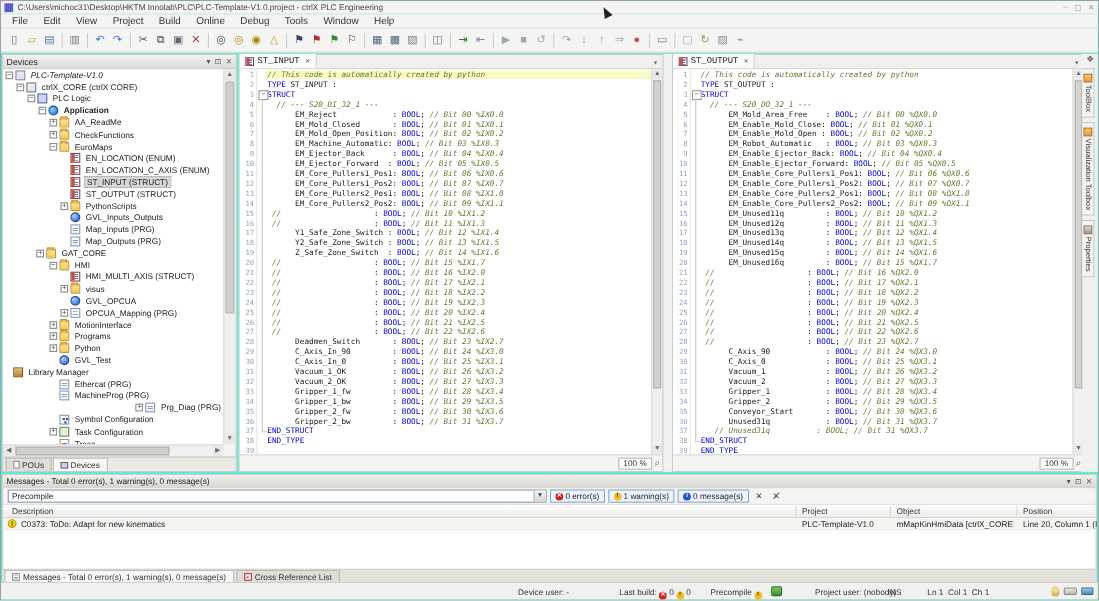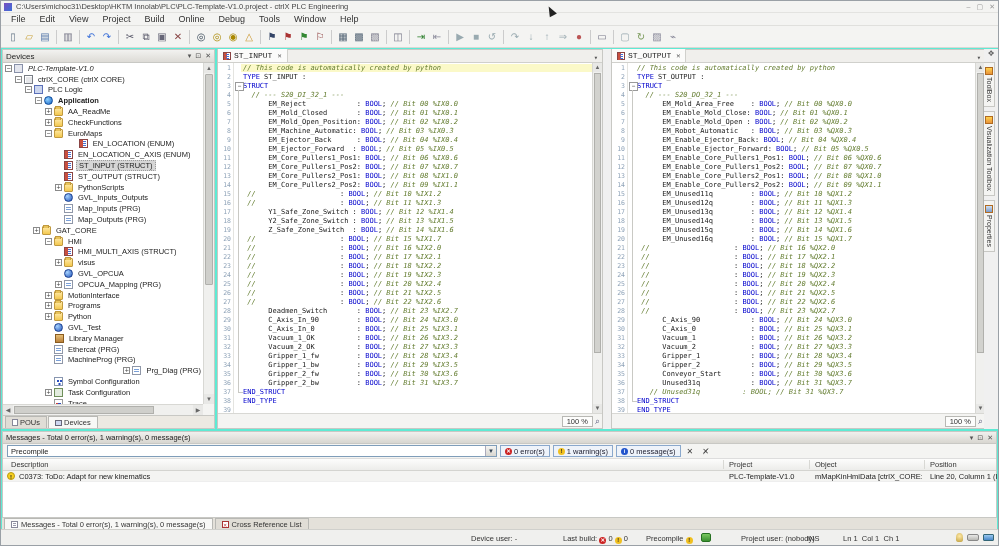--- a/index.html
+++ b/index.html
@@ -264,21 +264,21 @@
         <div class="tree-row" style="padding-left: 42px;">
           <span class="exp">+</span>
           <span class="ic ic-folder"></span>
           <span class="lbl">CheckFunctions</span>
         </div>
         <div class="tree-row" style="padding-left: 42px;">
           <span class="exp">−</span>
           <span class="ic ic-folder"></span>
           <span class="lbl">EuroMaps</span>
         </div>
-        <div class="tree-row" style="padding-left: 40px; justify-content: center;">
+        <div class="tree-row" style="padding-left: 52px;">
           <span class="exp-sp"></span>
           <span class="ic ic-struct"></span>
           <span class="lbl">EN_LOCATION (ENUM)</span>
         </div>
         <div class="tree-row" style="padding-left: 52px;">
           <span class="exp-sp"></span>
           <span class="ic ic-struct"></span>
           <span class="lbl">EN_LOCATION_C_AXIS (ENUM)</span>
         </div>
         <div class="tree-row" style="padding-left: 52px;">
@@ -354,21 +354,21 @@
         <div class="tree-row" style="padding-left: 42px;">
           <span class="exp">+</span>
           <span class="ic ic-folder"></span>
           <span class="lbl">Python</span>
         </div>
         <div class="tree-row" style="padding-left: 42px;">
           <span class="exp-sp"></span>
           <span class="ic ic-gvl"></span>
           <span class="lbl">GVL_Test</span>
         </div>
-        <div class="tree-row" style=" margin-left: 43px;">
+        <div class="tree-row" style="">
           <span class="exp-sp"></span>
           <span class="ic ic-lib"></span>
           <span class="lbl">Library Manager</span>
         </div>
         <div class="tree-row" style="padding-left: 42px;">
           <span class="exp-sp"></span>
           <span class="ic ic-prg"></span>
           <span class="lbl">Ethercat (PRG)</span>
         </div>
         <div class="tree-row" style="padding-left: 42px;">

